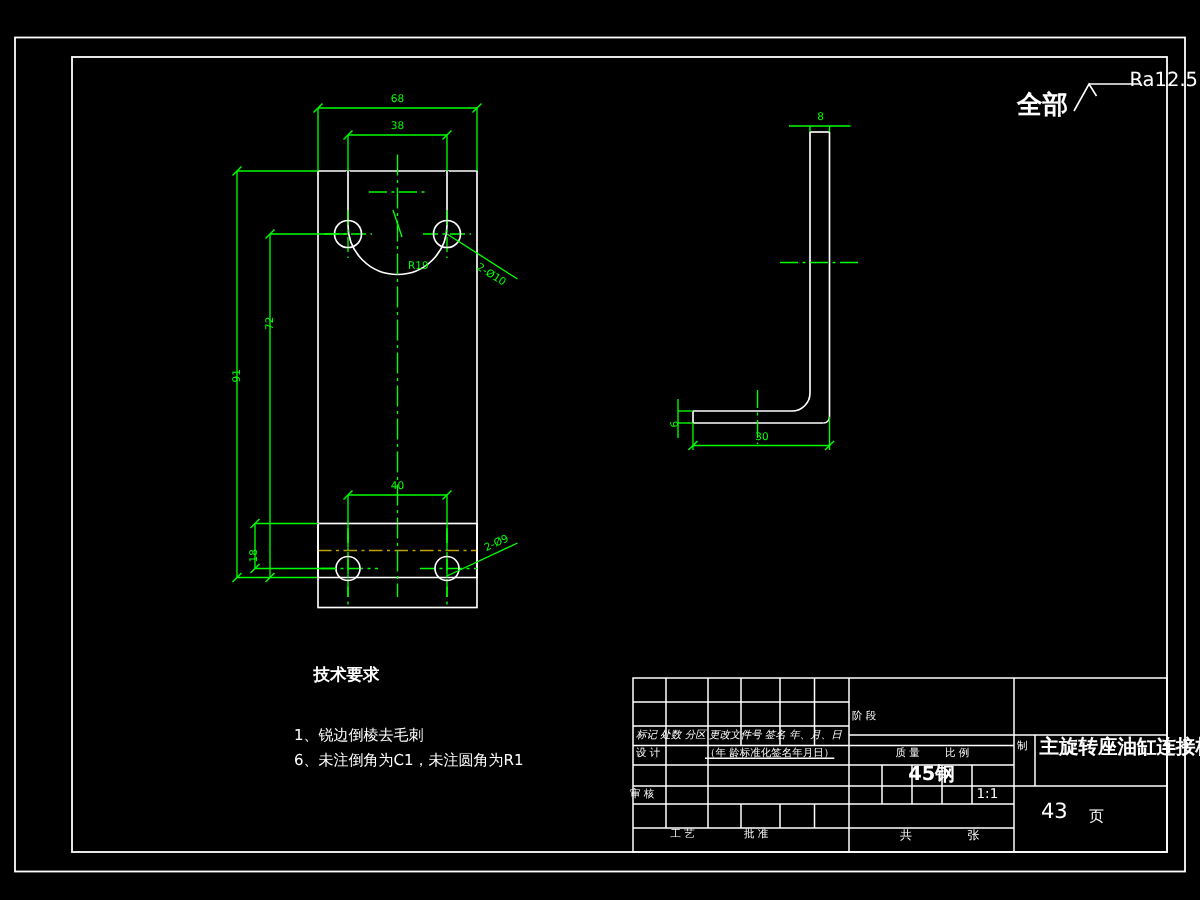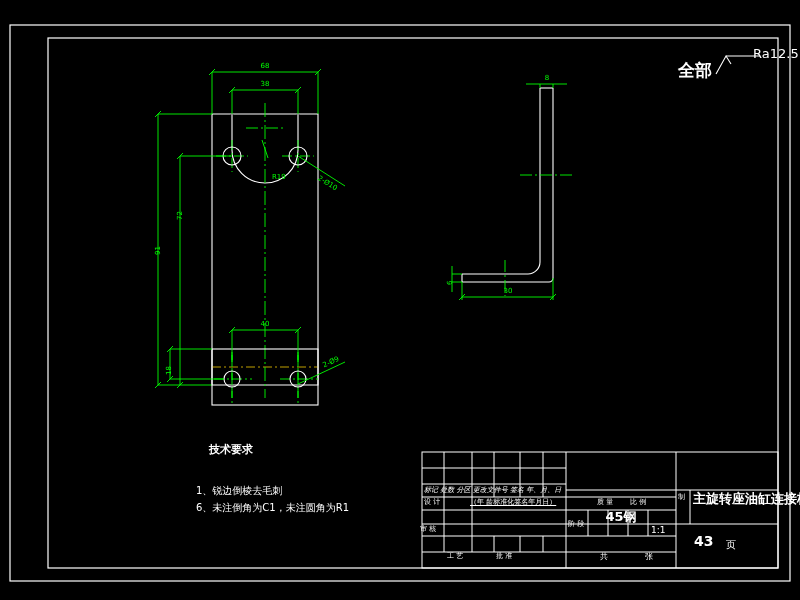--- a/index.html
+++ b/index.html
@@ -215,27 +215,27 @@
   <div class="wtxt" style="left:678px;top:62px;font-size:17px;font-weight:bold;">全部</div>
 
   <div class="wtxt" style="left:209px;top:444px;font-size:11px;font-weight:bold;">技术要求</div>
   <div class="wtxt" style="left:196px;top:486px;font-size:10px;">1、锐边倒棱去毛刺</div>
   <div class="wtxt" style="left:196px;top:503px;font-size:10px;">6、未注倒角为C1，未注圆角为R1</div>
 
   <div class="wtxt center" style="left:621px;top:466px;font-size:13px;font-weight:bold;margin-top:44px;">45钢</div>
   <div class="wtxt" style="left:693px;top:492px;font-size:13px;font-weight:bold;">主旋转座油缸连接板</div>
   <div class="wtxt" style="left:678px;top:494px;font-size:7px;">制</div>
   <div class="wtxt" style="left:651px;top:526px;font-size:9px;">1:1</div>
-  <div class="wtxt" style="left:694px;top:534px;font-size:14px;font-weight:bold;">43</div>
+  <div class="wtxt" style="left:694px;top:534px;font-size:14px;font-weight:normal;">43</div>
   <div class="wtxt" style="left:726px;top:540px;font-size:10px;">页</div>
 
   <div class="wtxt" style="left:424px;top:487px;font-size:7px;font-style:italic;">标记 处数 分区 更改文件号 签名 年、月、日</div>
   <div class="wtxt" style="left:424px;top:499px;font-size:7px;">设 计</div>
   <div class="wtxt" style="left:470px;top:499px;font-size:7px;text-decoration:underline;">（年 龄标准化签名年月日）</div>
-  <div class="wtxt" style="left:568px;top:521px;font-size:7px;text-align:center;">阶 段</div>
+  <div class="wtxt" style="left:568px;top:474px;font-size:7px;text-align:center;">阶 段</div>
   <div class="wtxt" style="left:597px;top:499px;font-size:7px;">质 量</div>
   <div class="wtxt" style="left:630px;top:499px;font-size:7px;">比 例</div>
   <div class="wtxt" style="left:420px;top:526px;font-size:7px;">审 核</div>
   <div class="wtxt" style="left:424px;top:553px;font-size:7px;margin-left:23px;">工 艺</div>
   <div class="wtxt" style="left:496px;top:553px;font-size:7px;">批 准</div>
   <div class="wtxt" style="left:600px;top:553px;font-size:8px;">共</div>
   <div class="wtxt" style="left:645px;top:553px;font-size:8px;">张</div>
 
 </div>
 

